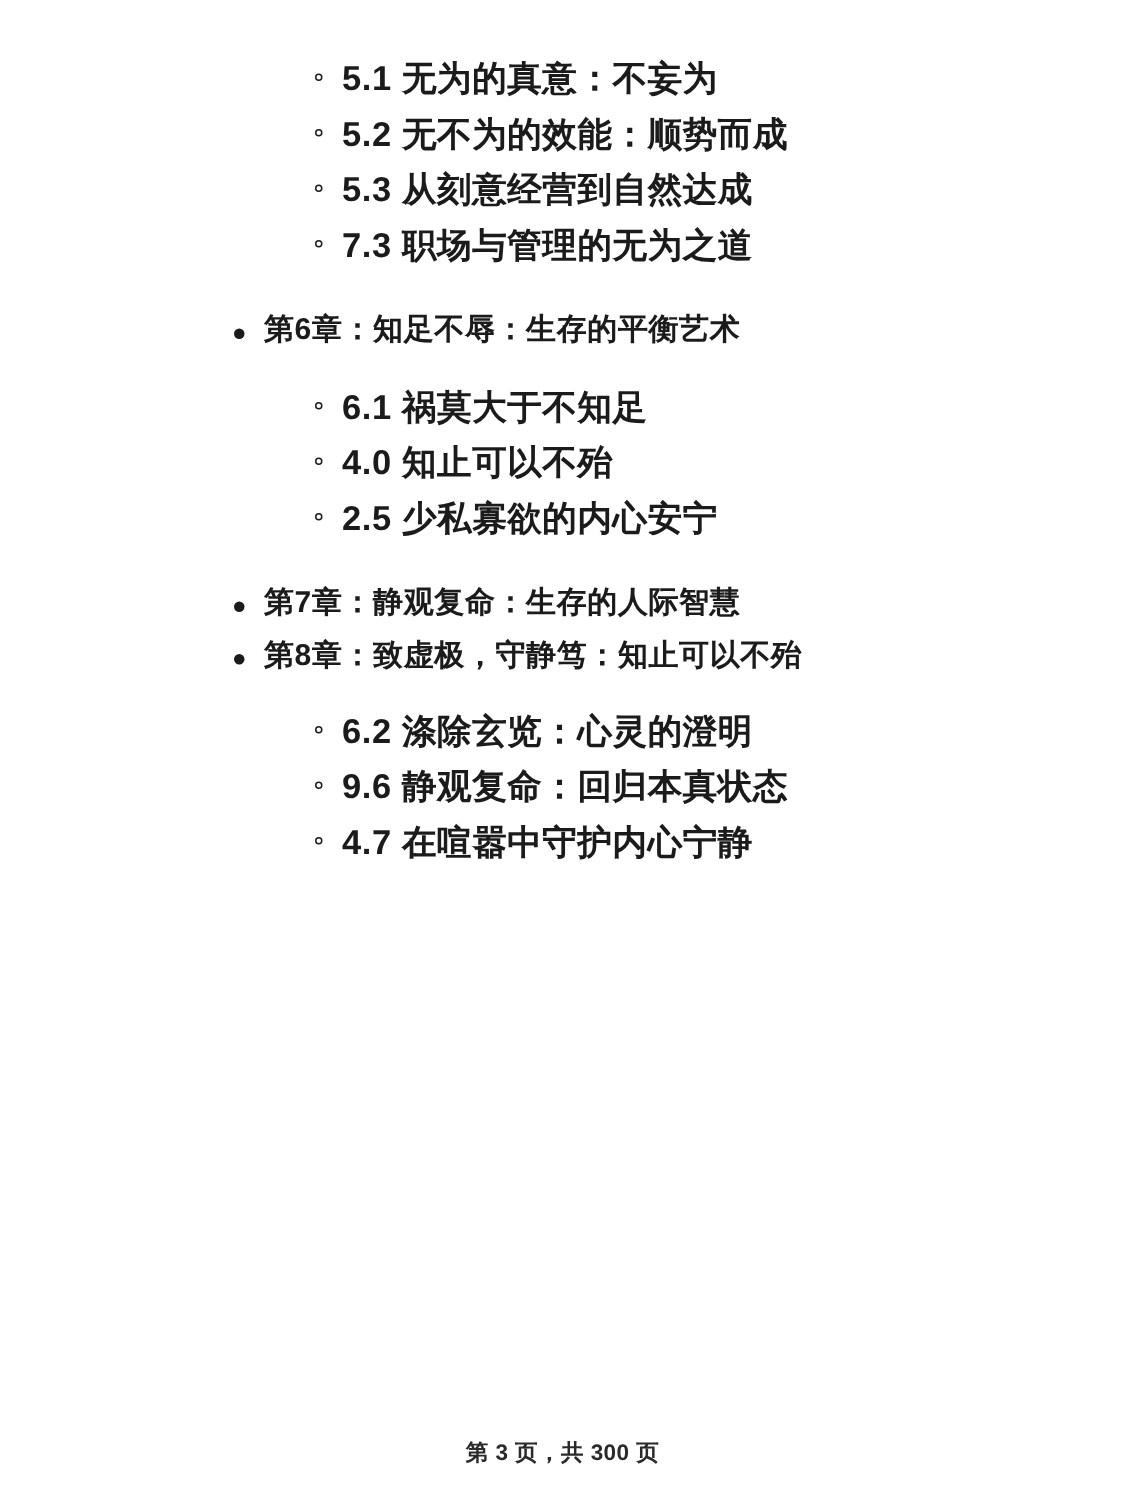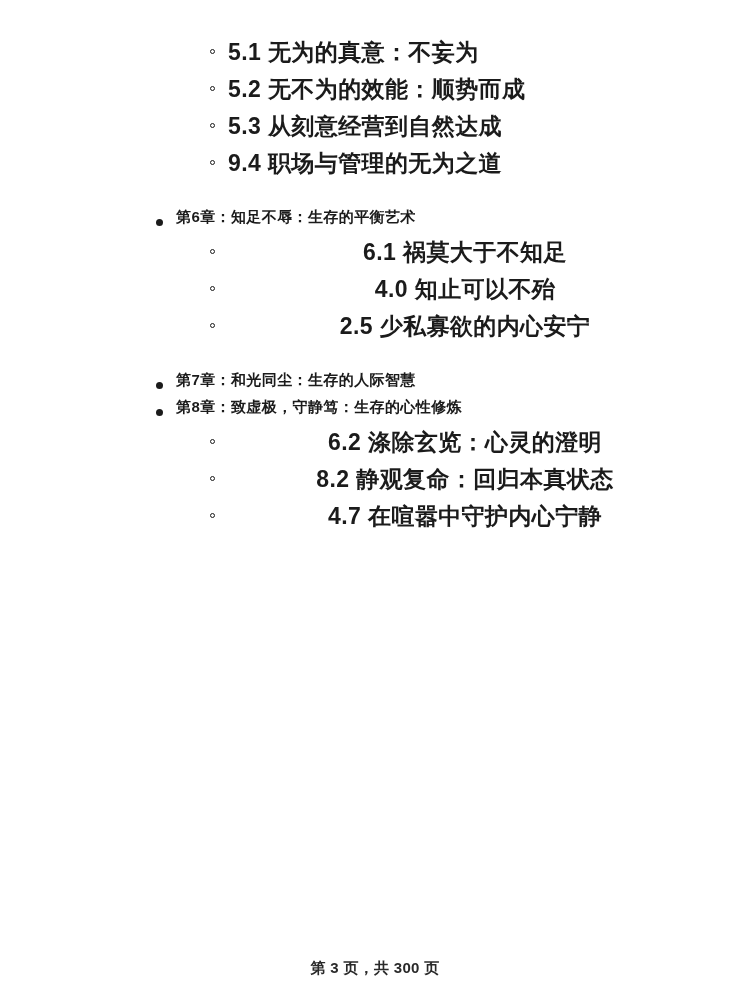--- a/index.html
+++ b/index.html
@@ -26,21 +26,21 @@
   .toc {
     list-style: none;
     margin: 0;
     padding: 0;
   }
   
   .chapter {
     position: relative;
     margin: 0 0 6px 0;
     padding-left: 128px;
-    font-size: 15px;
+    font-size: 20px;
     font-weight: 700;
     line-height: 1.42;
     letter-spacing: 0.4px;
     color: #1b1b1b;
   }
   .chapter::before {
     content: "";
     position: absolute;
     left: 108px;
     top: 13px;
@@ -71,22 +71,21 @@
     border: 1.6px solid #1b1b1b;
     background: transparent;
     box-sizing: border-box;
   }
   .group {
     margin: 0;
     padding: 0;
     list-style: none;
   }
   .group.after-chapter {
-    margin-top: 8px;
-    text-align: center;
+    margin-top: 20px;
   }
   .group.trailing {
     margin-bottom: 26px;
   }
   .footer {
     position: absolute;
     left: 0;
     right: 0;
     bottom: 22px;
     text-align: center;
@@ -98,30 +97,30 @@
 </style>
 </head>
 <body>
 
 <div class="page">
   <div class="toc" id="toc-root">
       <div class="group trailing">
         <div class="section">5.1 无为的真意：不妄为</div>
         <div class="section">5.2 无不为的效能：顺势而成</div>
         <div class="section">5.3 从刻意经营到自然达成</div>
-        <div class="section">9.4 职场与管理的无为之道</div>
+        <div class="section">7.3 职场与管理的无为之道</div>
       </div>
       <div class="chapter">第6章：知足不辱：生存的平衡艺术</div>
       <div class="group after-chapter trailing">
         <div class="section">6.1 祸莫大于不知足</div>
         <div class="section">4.0 知止可以不殆</div>
         <div class="section">2.5 少私寡欲的内心安宁</div>
       </div>
-      <div class="chapter">第7章：和光同尘：生存的人际智慧</div>
-      <div class="chapter">第8章：致虚极，守静笃：生存的心性修炼</div>
+      <div class="chapter">第7章：静观复命：生存的人际智慧</div>
+      <div class="chapter">第8章：致虚极，守静笃：知止可以不殆</div>
       <div class="group after-chapter trailing">
         <div class="section">6.2 涤除玄览：心灵的澄明</div>
-        <div class="section">8.2 静观复命：回归本真状态</div>
+        <div class="section">9.6 静观复命：回归本真状态</div>
         <div class="section">4.7 在喧嚣中守护内心宁静</div>
       </div>
     </div>
   <div class="footer">第 3 页，共 300 页</div>
 </div>
 
 </body></html>

